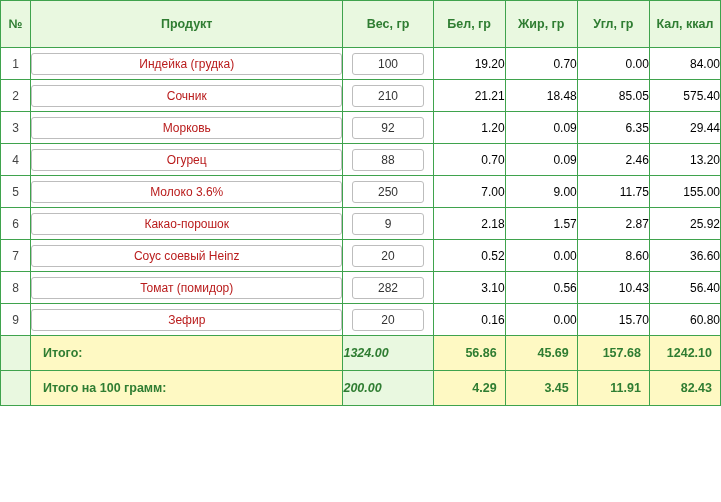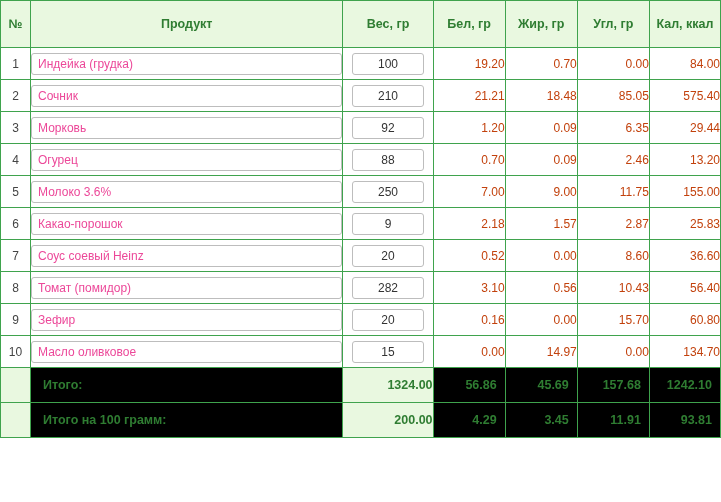--- a/index.html
+++ b/index.html
@@ -61,73 +61,75 @@
     padding: 0 6px;
   }
   td.cell-weight {
     padding: 0 6px;
     text-align: center;
     margin-top: 24px;
   }
   td.cell-val {
     text-align: right;
     padding-right: 8px;
-    color: #c2410c;
+    color: #000000;
     font-size: 12px;
   }
 
   input.name-input {
     width: 100%;
     box-sizing: border-box;
     height: 22px;
     border: 1px solid #bdbdbd;
     border-radius: 3px;
-    padding: 0 6px;
+    padding: 0 21px;
     font-family: "Liberation Sans", sans-serif;
     font-size: 12px;
-    color: #ec4899;
+    color: #b91c1c;
     background: #ffffff;
     outline: none;
+    text-align: center;
   }
   input.weight-input {
     width: 72px;
     box-sizing: border-box;
     height: 22px;
     border: 1px solid #bdbdbd;
     border-radius: 3px;
     padding: 0 4px;
     font-family: "Liberation Sans", sans-serif;
     font-size: 12px;
     color: #333333;
     background: #ffffff;
     text-align: center;
     outline: none;
   }
 
   tr.total-row td {
-    background: #000000;
+    background: #fef9c3;
     color: #2f7d32;
     font-weight: bold;
     height: 34px;
     font-size: 12.5px;
   }
   tr.total-row td.total-label {
     text-align: left;
     padding-left: 12px;
   }
   tr.total-row td.cell-val {
     padding-right: 8px;
   }
   tr.total-row td.cell-num,
   tr.total-row td.cell-weight-total {
     background: #e9f8e0;
   }
   td.cell-weight-total {
-    text-align: right;
+    text-align: left;
     padding-right: 8px;
+    font-style: italic;
   }
 </style>
 </head>
 <body>
 
 <div id="app">
   <table class="food-table">
     <colgroup>
       <col class="col-num">
       <col class="col-name">
@@ -224,21 +226,21 @@
         <td class="cell-num">6</td>
         <td class="cell-name">
           <input class="name-input" type="text" value="Какао-порошок" style="">
         </td>
         <td class="cell-weight">
           <input class="weight-input" type="text" value="9" style="">
         </td>
         <td class="cell-val">2.18</td>
         <td class="cell-val">1.57</td>
         <td class="cell-val">2.87</td>
-        <td class="cell-val">25.83</td>
+        <td class="cell-val">25.92</td>
       </tr>
 
       <tr>
         <td class="cell-num">7</td>
         <td class="cell-name">
           <input class="name-input" type="text" value="Соус соевый Heinz" style="">
         </td>
         <td class="cell-weight">
           <input class="weight-input" type="text" value="20" style="">
         </td>
@@ -269,51 +271,38 @@
         </td>
         <td class="cell-weight">
           <input class="weight-input" type="text" value="20" style="">
         </td>
         <td class="cell-val">0.16</td>
         <td class="cell-val">0.00</td>
         <td class="cell-val">15.70</td>
         <td class="cell-val">60.80</td>
       </tr>
 
-      <tr>
-        <td class="cell-num">10</td>
-        <td class="cell-name">
-          <input class="name-input" type="text" value="Масло оливковое" style="">
-        </td>
-        <td class="cell-weight">
-          <input class="weight-input" type="text" value="15" style="">
-        </td>
-        <td class="cell-val">0.00</td>
-        <td class="cell-val">14.97</td>
-        <td class="cell-val">0.00</td>
-        <td class="cell-val">134.70</td>
-      </tr>
 
 
 
       <tr class="total-row">
         <td class="cell-num"></td>
         <td class="total-label">Итого:</td>
         <td class="cell-weight-total">1324.00</td>
         <td class="cell-val">56.86</td>
         <td class="cell-val">45.69</td>
         <td class="cell-val">157.68</td>
         <td class="cell-val">1242.10</td>
       </tr>
 
       <tr class="total-row">
         <td class="cell-num"></td>
         <td class="total-label">Итого на 100 грамм:</td>
         <td class="cell-weight-total">200.00</td>
         <td class="cell-val">4.29</td>
         <td class="cell-val">3.45</td>
         <td class="cell-val">11.91</td>
-        <td class="cell-val">93.81</td>
+        <td class="cell-val">82.43</td>
       </tr>
 
     </tbody>
   </table>
 </div>
 
 </body></html>

